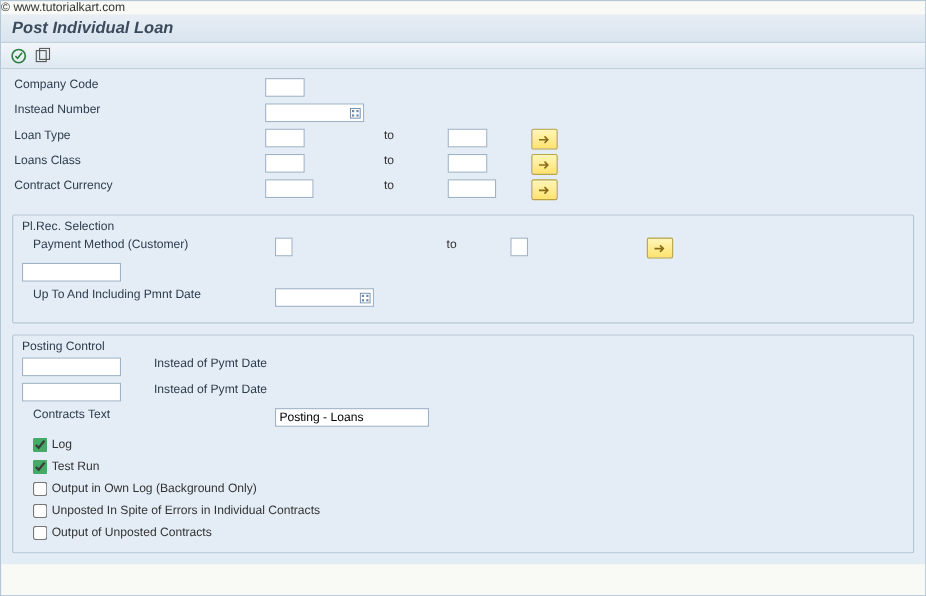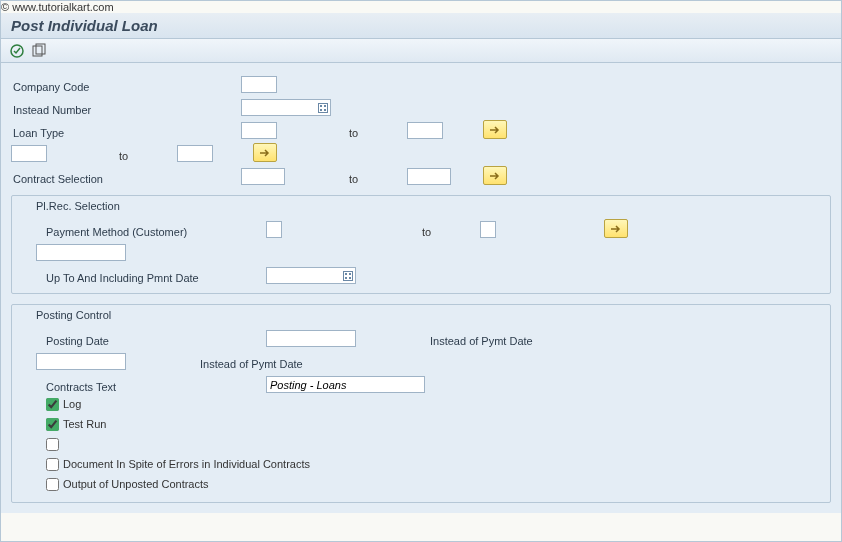--- a/index.html
+++ b/index.html
@@ -40,40 +40,40 @@
     align-items: center;
     justify-content: center;
     cursor: pointer;
   }
   .content {
     background: #e4edf5;
     padding: 8px 10px 10px 10px;
   }
   .form-row {
     display: flex;
-    align-items: flex-end;
+    align-items: flex-start;
     height: 22px;
     margin-bottom: 1px;
   }
   .label {
     width: 230px;
     padding-left: 2px;
     color: #2d3c4c;
   }
   .label.indent { padding-left: 10px; }
   .input {
     border: 1px solid #9fb3c6;
     background: #fff;
     height: 17px;
     padding: 1px 3px;
     font-size: 11px;
   }
   .input.small { width: 36px; }
   .input.med { width: 90px; }
-  .input.large { width: 159px; font-style: italic; }
+  .input.large { width: 140px; }
   .input.tiny { width: 16px; }
   .input.with-icon-slot { position: relative; }
   .f4 {
     position: absolute;
     right: 1px;
     top: 1px;
     width: 12px;
     height: 13px;
     display: inline-flex;
     align-items: center;
@@ -99,31 +99,30 @@
     align-items: center;
     justify-content: center;
     cursor: pointer;
   }
   .arrow-icon { width:12px; height:12px; display:block; }
   .group {
     margin-top: 10px;
     border: 1px solid #b5c7d6;
     background: #e4edf5;
     border-radius: 2px;
-    padding: 6px 8px 8px 24px;
+    padding: 6px 8px 8px 8px;
   }
   .group-title {
     color: #2d3c4c;
     margin: -2px 0 4px 0;
     font-size: 11px;
   }
   .static-right {
     padding-left: 30px;
     color: #2d3c4c;
-    margin-left: 44px;
   }
   .chk-row {
     display: flex;
     align-items: center;
     height: 20px;
     padding-left: 10px;
   }
   .chk-row input[type=checkbox]{
     width:13px;height:13px;margin:0 4px 0 0;
     accent-color:#4a6;};
@@ -192,33 +191,34 @@
     <span class="to-label">to</span>
     <input class="input small" value="" style="">
     <span class="range-btn">
       <svg class="arrow-icon" viewBox="0 0 12 12">
           <path d="M1 6 H9 M6 3 L9 6 L6 9" fill="none" stroke="#8a6d1b" stroke-width="1.5"></path>
         </svg>
     </span>
   </div>
 
   <div class="form-row">
+    <span class="label">Loans Class</span>
     <input class="input small" value="" style="">
     <span class="gap"></span>
     <span class="to-label">to</span>
     <input class="input small" value="" style="">
     <span class="range-btn">
       <svg class="arrow-icon" viewBox="0 0 12 12">
           <path d="M1 6 H9 M6 3 L9 6 L6 9" fill="none" stroke="#8a6d1b" stroke-width="1.5"></path>
         </svg>
     </span>
   </div>
 
   <div class="form-row">
-    <span class="label">Contract Selection</span>
+    <span class="label">Contract Currency</span>
     <input class="input small" style="width: 44px;" value="">
     <span class="gap" style="width:52px"></span>
     <span class="to-label">to</span>
     <input class="input small" style="width: 44px;" value="">
     <span class="range-btn" style="margin-left:32px">
       <svg class="arrow-icon" viewBox="0 0 12 12">
           <path d="M1 6 H9 M6 3 L9 6 L6 9" fill="none" stroke="#8a6d1b" stroke-width="1.5"></path>
         </svg>
     </span>
   </div>
@@ -257,21 +257,20 @@
             </svg>
         </span>
       </span>
     </div>
   </div>
 
   <div class="group">
     <div class="group-title">Posting Control</div>
 
     <div class="form-row">
-      <span class="label indent">Posting Date</span>
       <input class="input med" value="" style="">
       <span class="static-right">Instead of Pymt Date</span>
     </div>
 
     <div class="form-row">
       <input class="input med" value="" style="">
       <span class="static-right">Instead of Pymt Date</span>
     </div>
 
     <div class="form-row">
@@ -282,24 +281,25 @@
     <div class="chk-row">
       <input type="checkbox" checked="" style="">
       <span>Log</span>
     </div>
     <div class="chk-row">
       <input type="checkbox" checked="" style="">
       <span>Test Run</span>
     </div>
     <div class="chk-row">
       <input type="checkbox" style="">
+      <span>Output in Own Log (Background Only)</span>
     </div>
     <div class="chk-row">
       <input type="checkbox" style="">
-      <span>Document In Spite of Errors in Individual Contracts</span>
+      <span>Unposted In Spite of Errors in Individual Contracts</span>
     </div>
     <div class="chk-row">
       <input type="checkbox" style="">
       <span>Output of Unposted Contracts</span>
     </div>
   </div>
 
 </div>
 
 </body></html>

